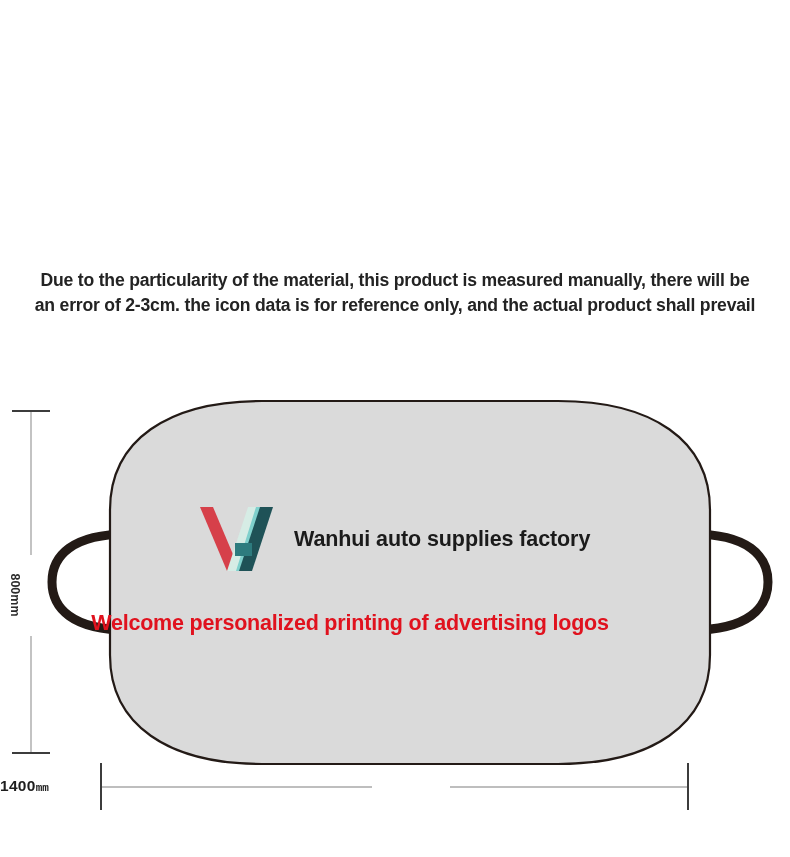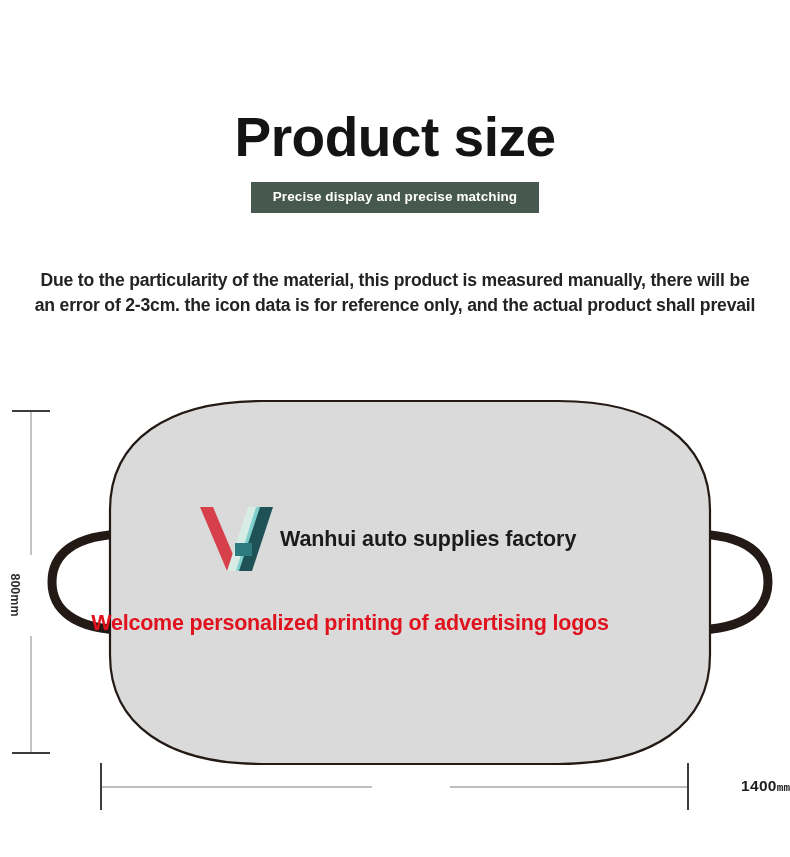--- a/index.html
+++ b/index.html
@@ -103,21 +103,21 @@
     font-size: 12.5px;
     font-weight: bold;
     color: #2a2a2a;
     letter-spacing: 0px;
   }
   .dim-horizontal {
     position: absolute;
     left: 0;
     top: 777px;
     width: 790px;
-    text-align: right;
+    text-align: left;
     pointer-events: none;
   }
   .dim-horizontal .num {
     font-size: 15.5px;
     font-weight: bold;
     color: #1e1e1e;
     letter-spacing: 0.3px;
   }
   .dim-horizontal .unit {
     font-size: 11px;
@@ -126,20 +126,21 @@
     font-family: "Liberation Mono", monospace;
   }
 
   
   .brand-row {
     position: absolute;
     left: 196px;
     top: 503px;
     display: flex;
     align-items: center;
+    gap: 14px;
   }
   .brand-logo {
     width: 84px;
     height: 72px;
     display: block;
   }
   .brand-name {
     font-size: 21.5px;
     font-weight: bold;
     color: #1b1b1b;
@@ -157,26 +158,20 @@
     color: #e0121e;
     white-space: nowrap;
     letter-spacing: -0.2px;
   }
 </style>
 </head>
 <body>
 
 <div id="page">
 
-  <div class="header">
-    <h1 class="page-title">Product size</h1>
-    <div class="subtitle-bar-wrap">
-      <div class="subtitle-bar">Precise display and precise matching</div>
-    </div>
-  </div>
 
   <div class="disclaimer">Due to the particularity of the material, this product is measured manually, there will be an error of 2-3cm. the icon data is for reference only, and the actual product shall prevail</div>
 
   <div class="diagram">
     <svg width="790" height="857" viewBox="0 0 790 857" xmlns="http://www.w3.org/2000/svg">
 
       <g>
         <path d="M 128 534
                  C 72 534, 52 556, 52 582
                  C 52 608, 72 630, 128 630" fill="none" stroke="#231a16" stroke-width="9" stroke-linecap="round"></path>

